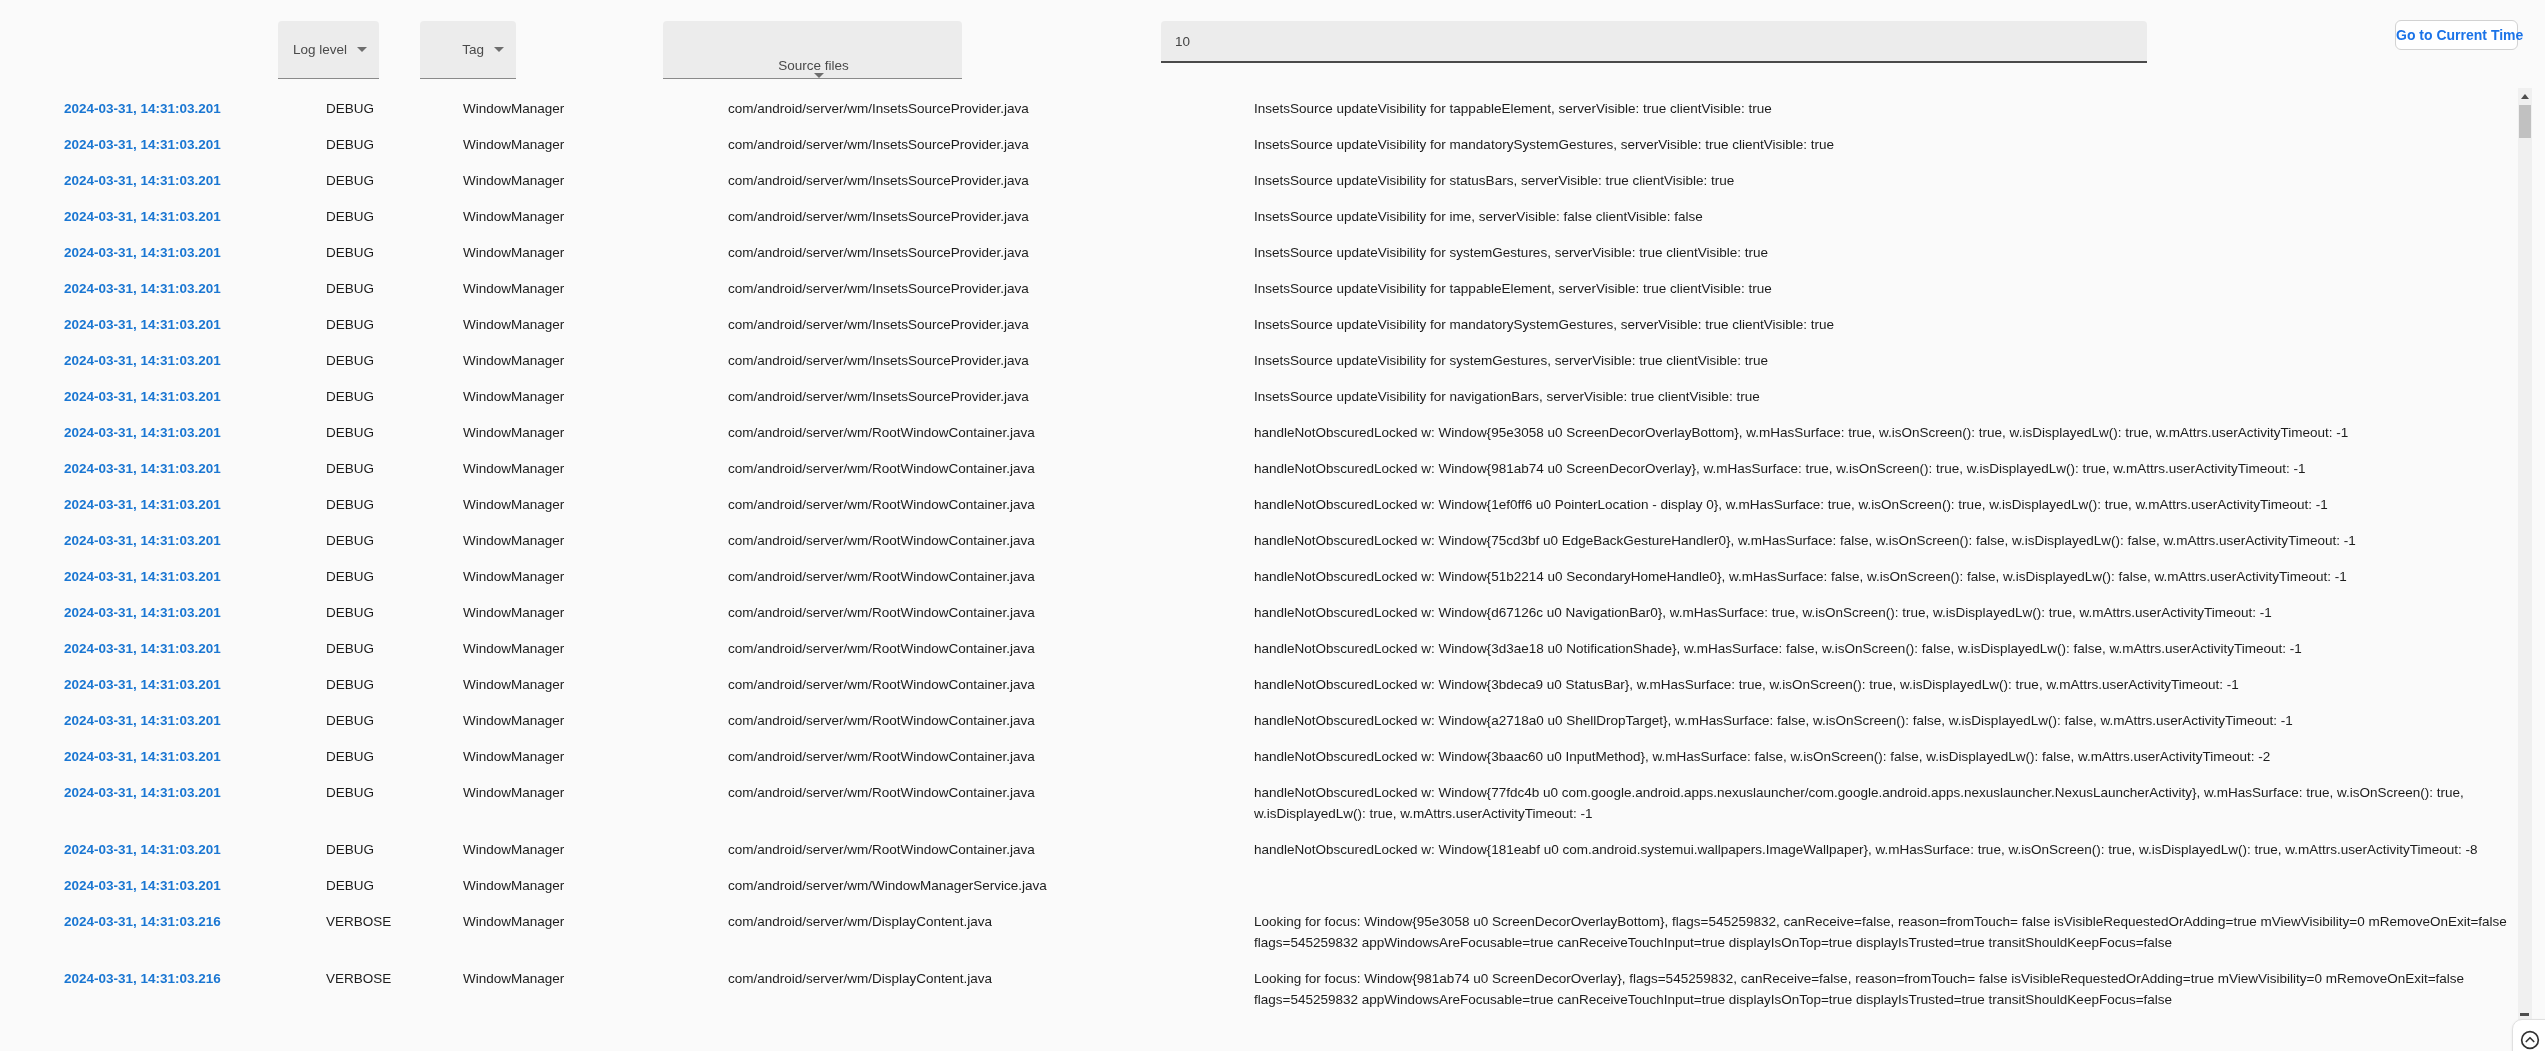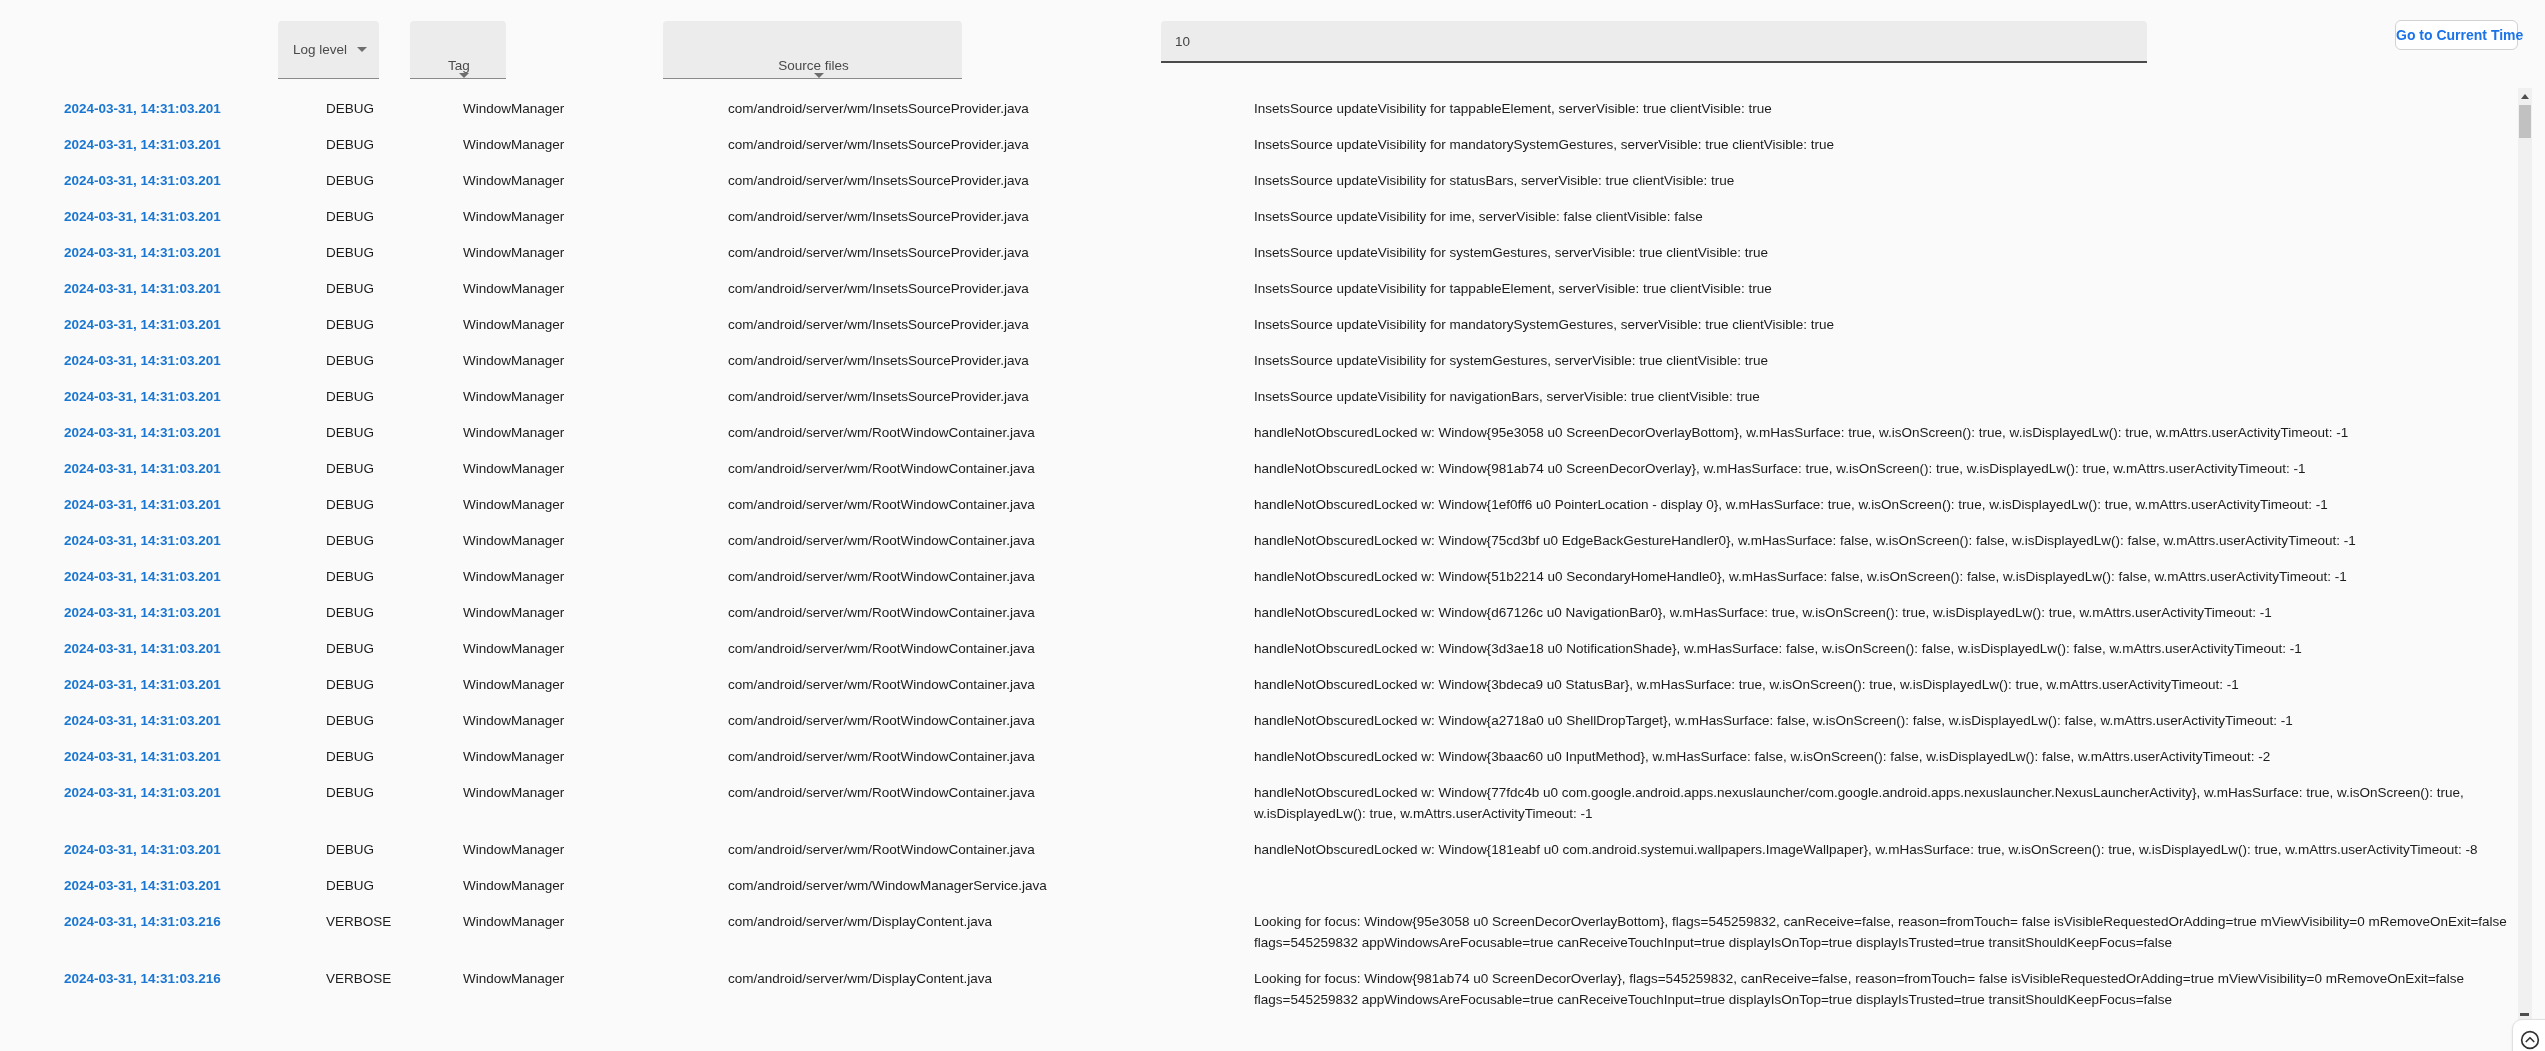--- a/index.html
+++ b/index.html
@@ -11,21 +11,21 @@
   }
   
   .toolbar{position:absolute;top:0;left:0;width:2545px;height:90px;background:#fafafa;}
   .filter-select{
     position:absolute;top:21px;height:58px;box-sizing:border-box;
     background:#ececec;border-radius:4px 4px 0 0;border-bottom:1px solid #8a8a8a;
     display:flex;align-items:center;justify-content:flex-end;
     padding:0 12px 0 14px;font-size:13.5px;color:#4a4a4a;cursor:pointer;
   }
   .sel-log-level{left:278px;width:101px;}
-  .sel-tag{left:410px;width:96px;flex-direction:column;}
+  .sel-tag{left:420px;width:96px;}
   .sel-source-files{left:663px;width:299px;flex-direction:column;}
   .caret{width:0;height:0;border-left:5px solid transparent;border-right:5px solid transparent;border-top:5px solid #6e6e6e;margin-left:10px;flex:0 0 auto;}
   .limit-input{
     position:absolute;left:1161px;top:21px;width:986px;height:42px;box-sizing:border-box;
     background:#ececec;border:none;border-bottom:2px solid #4a4a4a;border-radius:4px 4px 0 0;
     padding:12px 14px;font-size:13.5px;color:#444;outline:none;
     font-family:"Liberation Sans", sans-serif;
   }
   .go-btn{
     position:absolute;left:2395px;top:20px;width:123px;height:30px;box-sizing:border-box;

